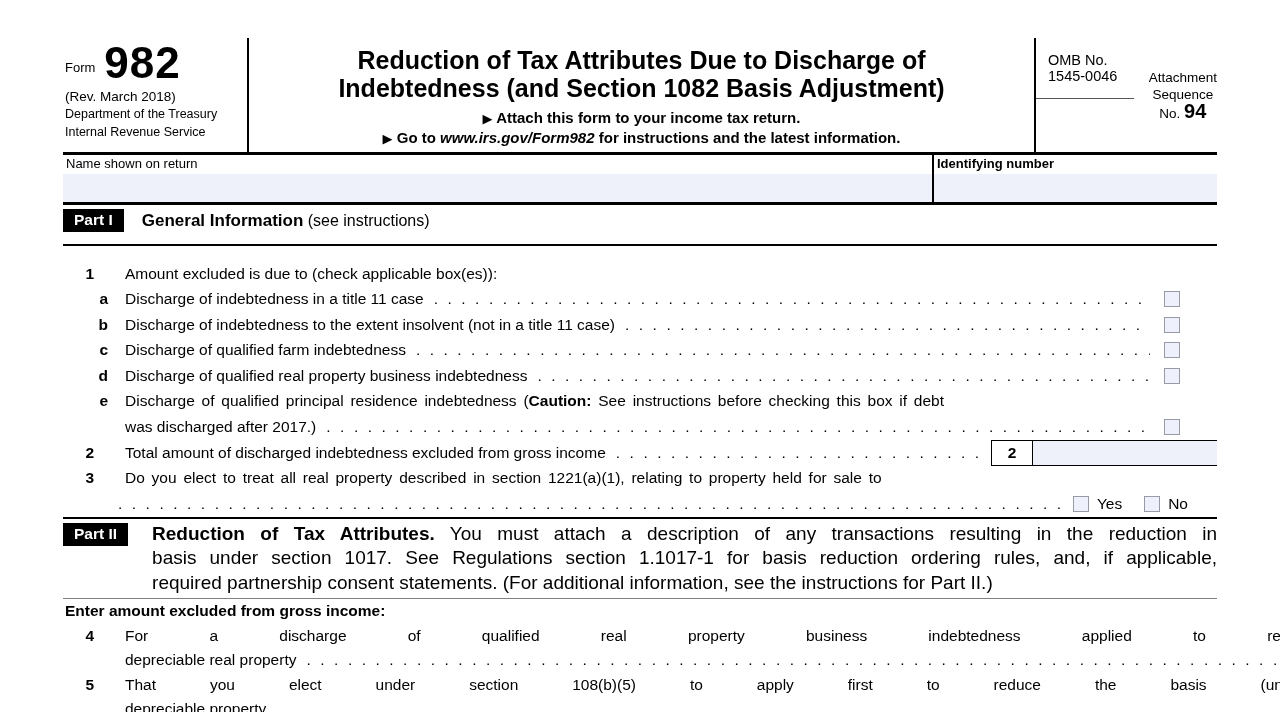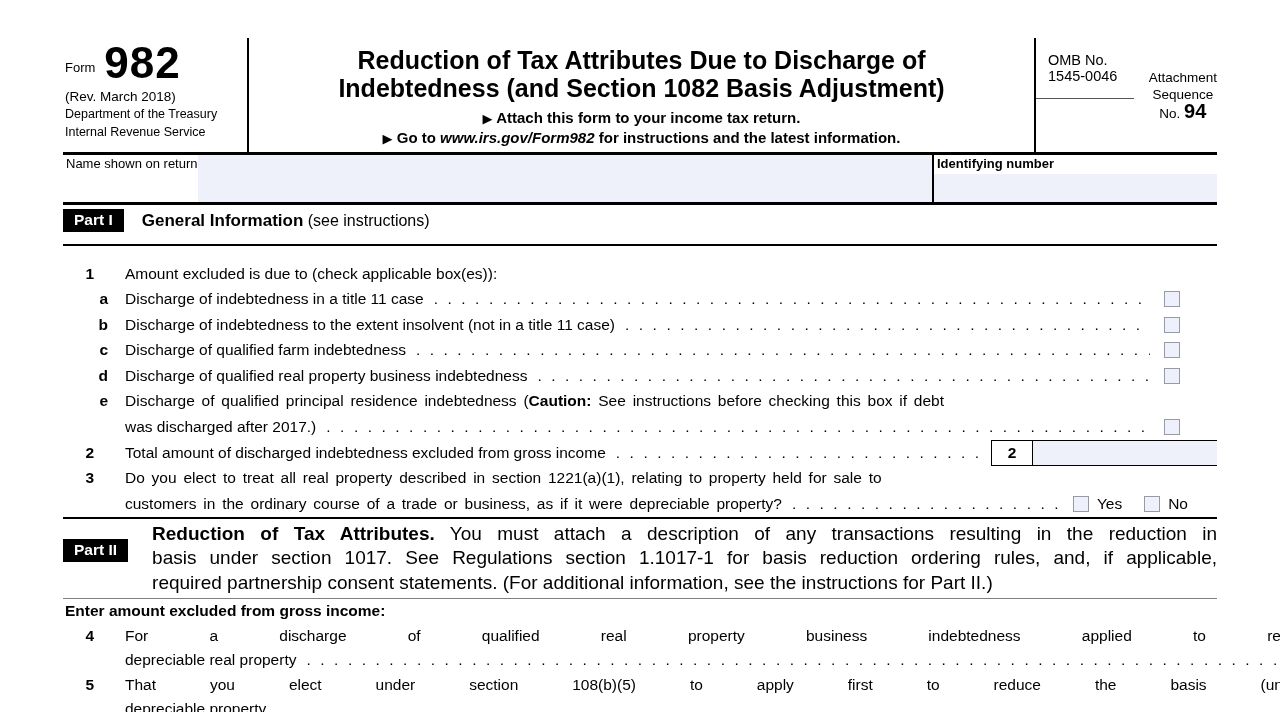--- a/index.html
+++ b/index.html
@@ -26,21 +26,21 @@
   .note2 { font-size:15px; font-weight:bold; margin-top:3px; }
   .note2 .url { font-style:italic; }
   .arrow { font-size:13px; }
   .h-right { width:183px; border-left:2px solid #000; display:flex; flex-direction:row; }
   .omb { height:61px; border-bottom:1.5px solid #555; display:flex; align-items:center; padding-left:12px; font-size:14.5px; }
   .attachcell { flex:1; padding-left:15px; font-size:13.5px; line-height:17px; display:flex; flex-direction:column; justify-content:center;text-align:center; }
   .seqno { font-size:20px; font-weight:bold; }
 
   
   .namerow { display:flex; height:50px; border-bottom:3px solid #000; }
-  .namecell { flex:1; display:flex; }
+  .namecell { flex:1; display:flex; flex-direction:column; }
   .idcell { width:285px; border-left:2px solid #000; display:flex; flex-direction:column; }
   .flabel { font-size:13px; height:19px; line-height:18px; padding-left:3px; }
   .flabel.b { font-weight:bold; }
   .bluefill { flex:1; background:#eef1fa; }
 
   .gap { height:12px; }
 
   
   .parthdr { display:flex; align-items:center; border-bottom:2px solid #000; padding-bottom:20px; height:29px; }
   .badge { background:#000; color:#fff; font-weight:bold; font-size:15.5px; padding:2px 11px 3px; }
@@ -62,21 +62,21 @@
   .r2 { height:26px; }
   .amtgrp { display:flex; align-items:stretch; height:26px; border-top:1px solid #000; border-bottom:1px solid #000; border-left:1px solid #000; flex:none; }
   .amtnum { width:41px; border-right:1px solid #000; font-weight:bold; display:flex; align-items:center; justify-content:center; }
   .amtfield { width:184px; background:#eef1fa; }
   .dots.short { margin-right:8px; }
   .yn-label { margin:0 22px 0 8px; }
   .yn-label.last { margin-right:29px; }
 
   
   .p2hdr { border-top:2px solid #000; display:flex; padding-top:3px; padding-bottom:3px; }
-  .p2badge { align-self:flex-start; margin-top:17px; }
+  .p2badge { align-self:flex-start; margin-top:1px; }
   .p2text { flex:1; margin-left:24px; font-size:19px; line-height:24.5px; }
   .jline { text-align:justify; text-align-last:justify; }
   .p2lead { font-weight:bold; }
 
   .p2grid { border-top:1px solid #808080; display:flex; height:130px; }
   .p2left { flex:1; font-size:15.5px; }
   .enterlbl { font-weight:bold; height:24.5px; line-height:24.5px; padding-left:2px; font-size:15.5px; }
   .p2left .r { height:24.5px; }
   .txtj { flex:1; margin-left:17px; margin-right:6px; text-align:justify; text-align-last:justify; overflow:hidden; }
   .dots.p2 { margin-right:12px; }
@@ -178,21 +178,20 @@
           <span class="amtnum">2</span>
           <span class="amtfield"></span>
         </span>
       </div>
       <div class="r">
         <span class="cA num">3</span>
         <span class="txtflex wspace">Do you elect to treat all real property described in section 1221(a)(1), relating to property held for sale to</span>
       </div>
       <div class="r">
         <span class="cA"></span>
-        <span class="txt wspace">customers in the ordinary course of a trade or business, as if it were depreciable property?</span>
         <span class="dots short"></span>
         <span class="cb"></span>
         <span class="yn-label">Yes</span>
         <span class="cb"></span>
         <span class="yn-label last">No</span>
       </div>
     </div>
 
     <div class="p2hdr">
       <span class="badge p2badge">Part II</span>

